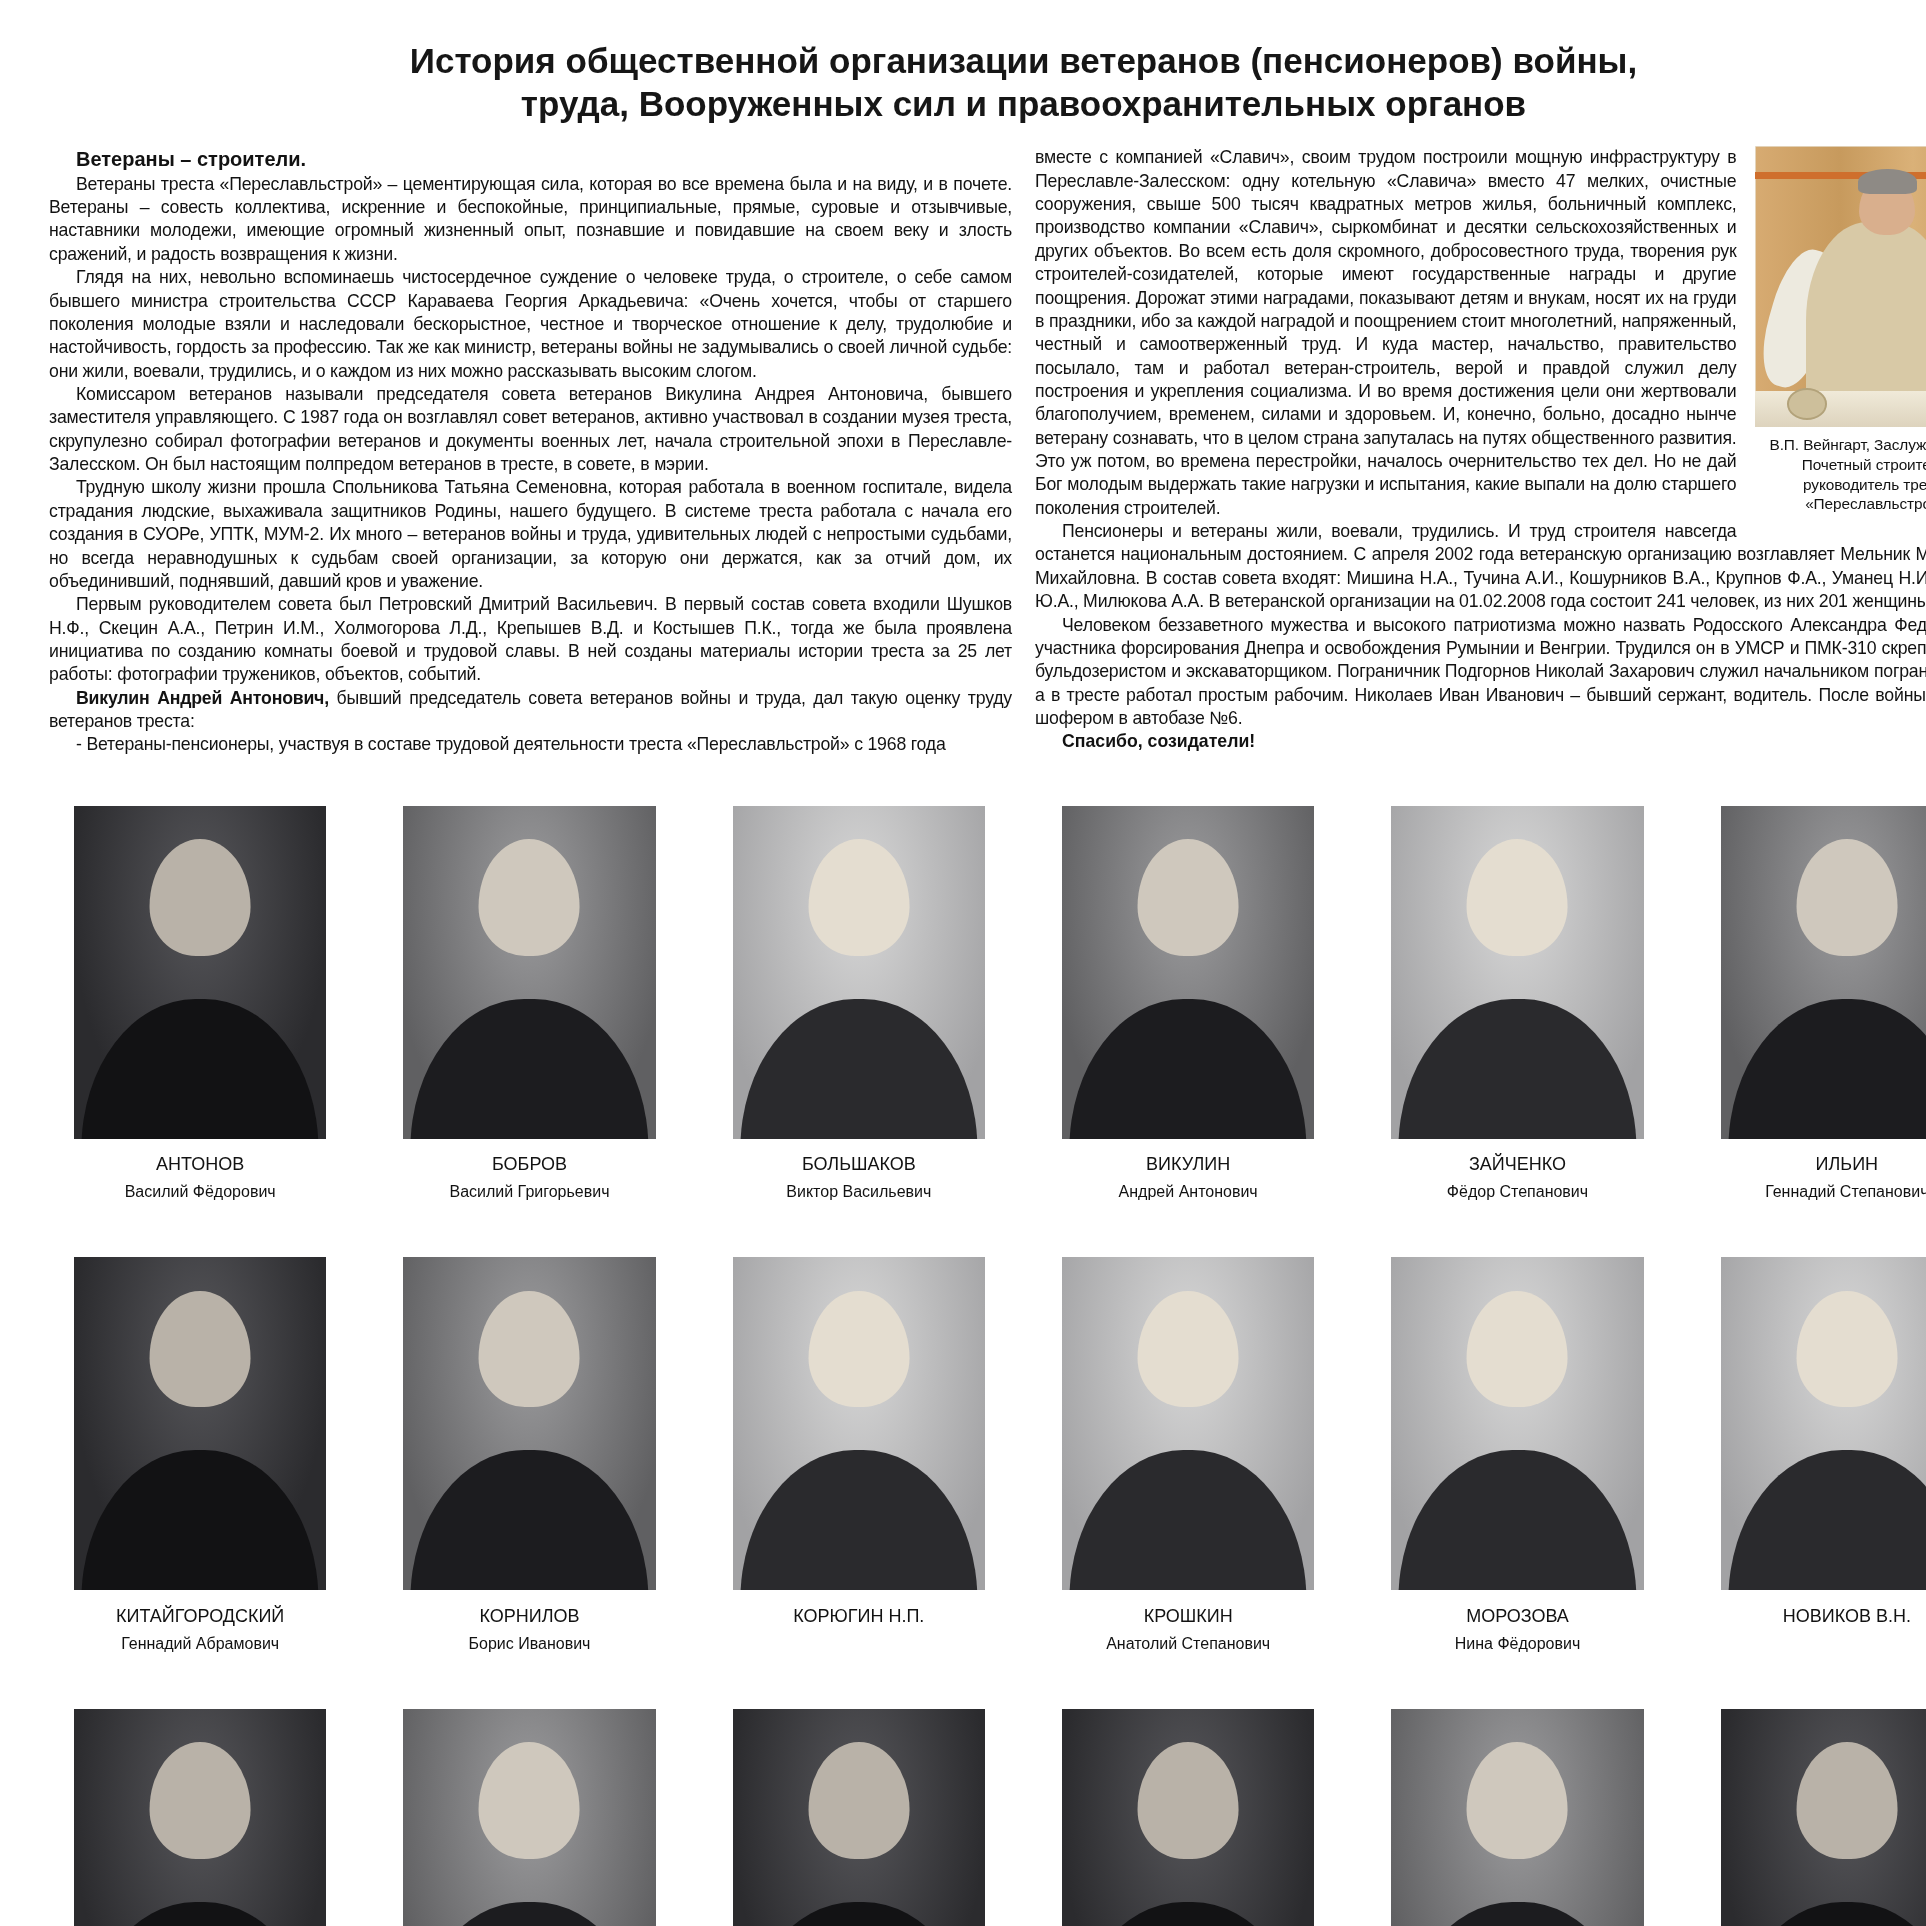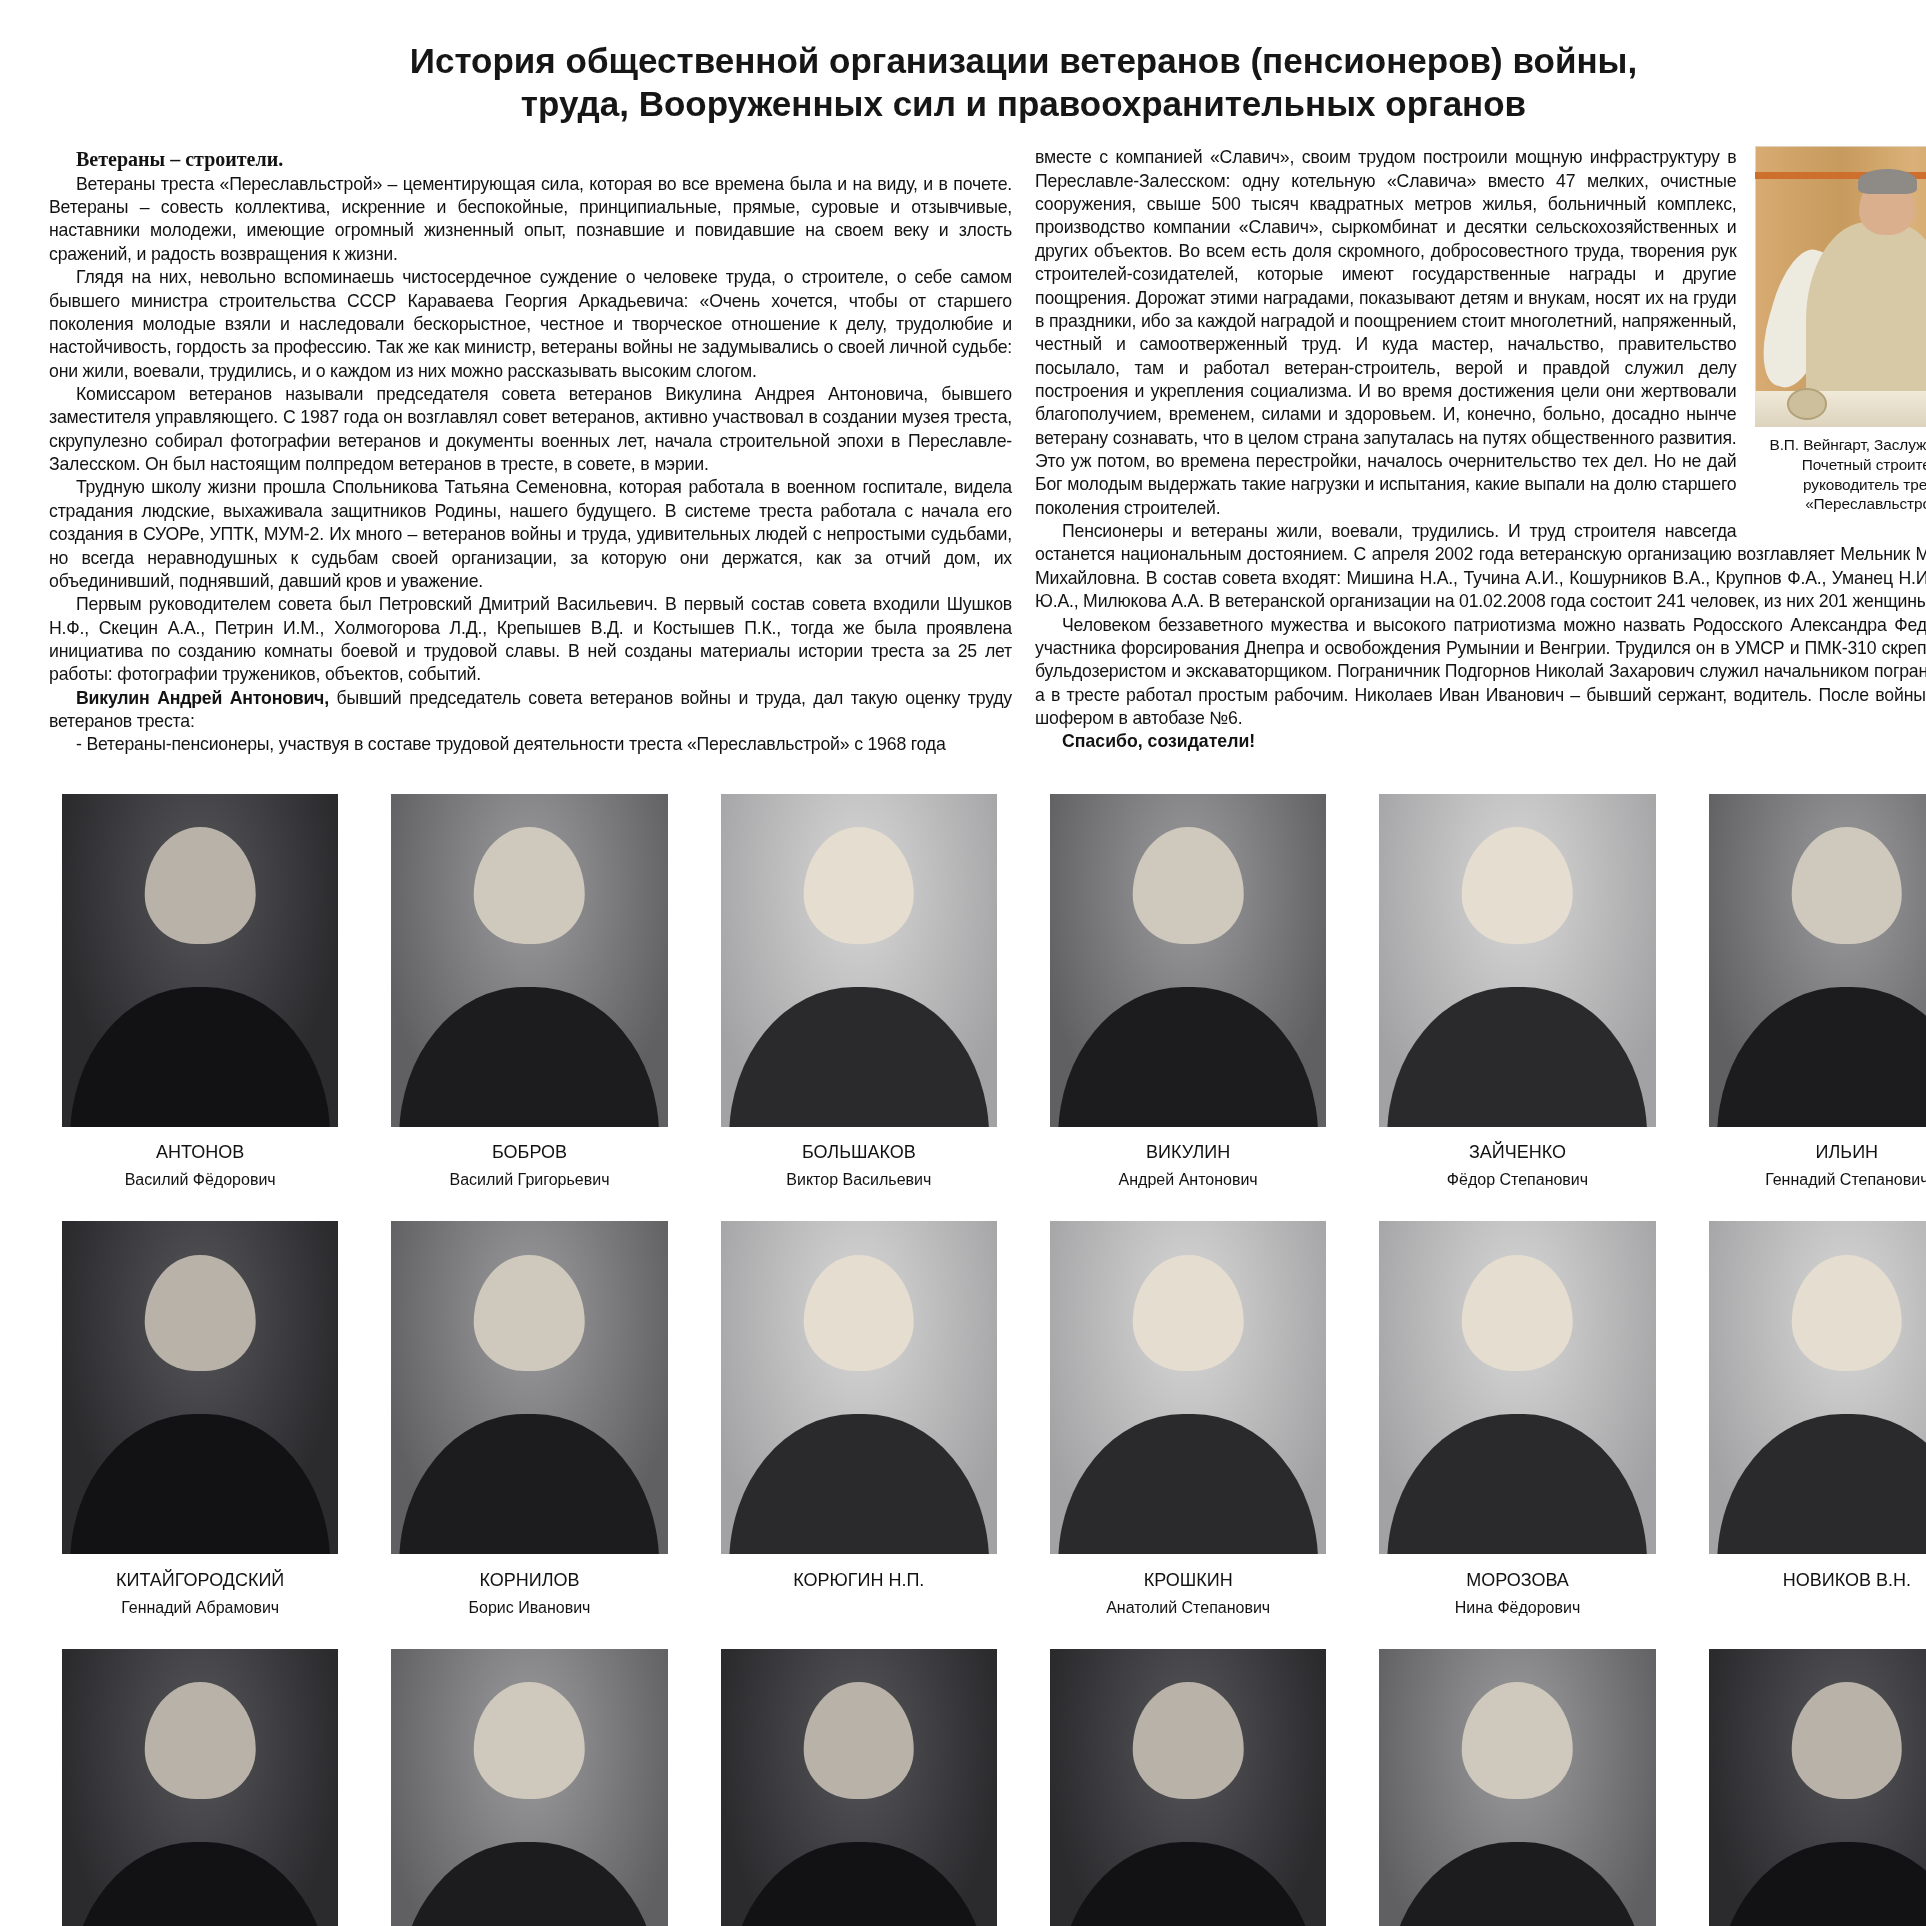--- a/index.html
+++ b/index.html
@@ -37,21 +37,20 @@
     letter-spacing:-0.2px;
   }
   .col p{margin:0;text-indent:27px;}
   .col p.noindent{text-indent:0;}
   .col-heading{
     font-weight:bold;
     font-size:20px;
     margin:0;
     text-indent:27px;
     letter-spacing:0;
-    font-family:Liberation Serif, serif;
   }
   .bold{font-weight:bold;}
   .thanks{font-weight:bold;letter-spacing:0;}
   
   .inset{
     float:right;
     width:243px;
     margin:2.3px 0 9.6px 18.5px;
   }
   .inset-photo{
@@ -79,21 +78,21 @@
   
   .grid{
     clear:both;
     display:grid;
     grid-template-columns:repeat(6,1fr);
     column-gap:45px;
     row-gap:24px;
     padding:0 58px;
     margin-top:33px;
   }
-  .cell{margin:4px;}
+  .cell{margin:16px;}
   .photo{
     position:relative;
     width:100%;height:333px;
     overflow:hidden;
   }
   .tone-dark {background:radial-gradient(ellipse at 50% 28%, #56565a 0%, #2b2b2e 72%); --head:#b9b2a8; --suit:#121214;}
   .tone-mid  {background:radial-gradient(ellipse at 50% 28%, #9c9c9e 0%, #606062 78%); --head:#cfc8bd; --suit:#1c1c1f;}
   .tone-light{background:radial-gradient(ellipse at 50% 28%, #d7d7d7 0%, #a2a2a4 82%); --head:#e4ddd0; --suit:#2a2a2d;}
   .photo .head{
     position:absolute;top:10%;left:50%;transform:translateX(-50%);

